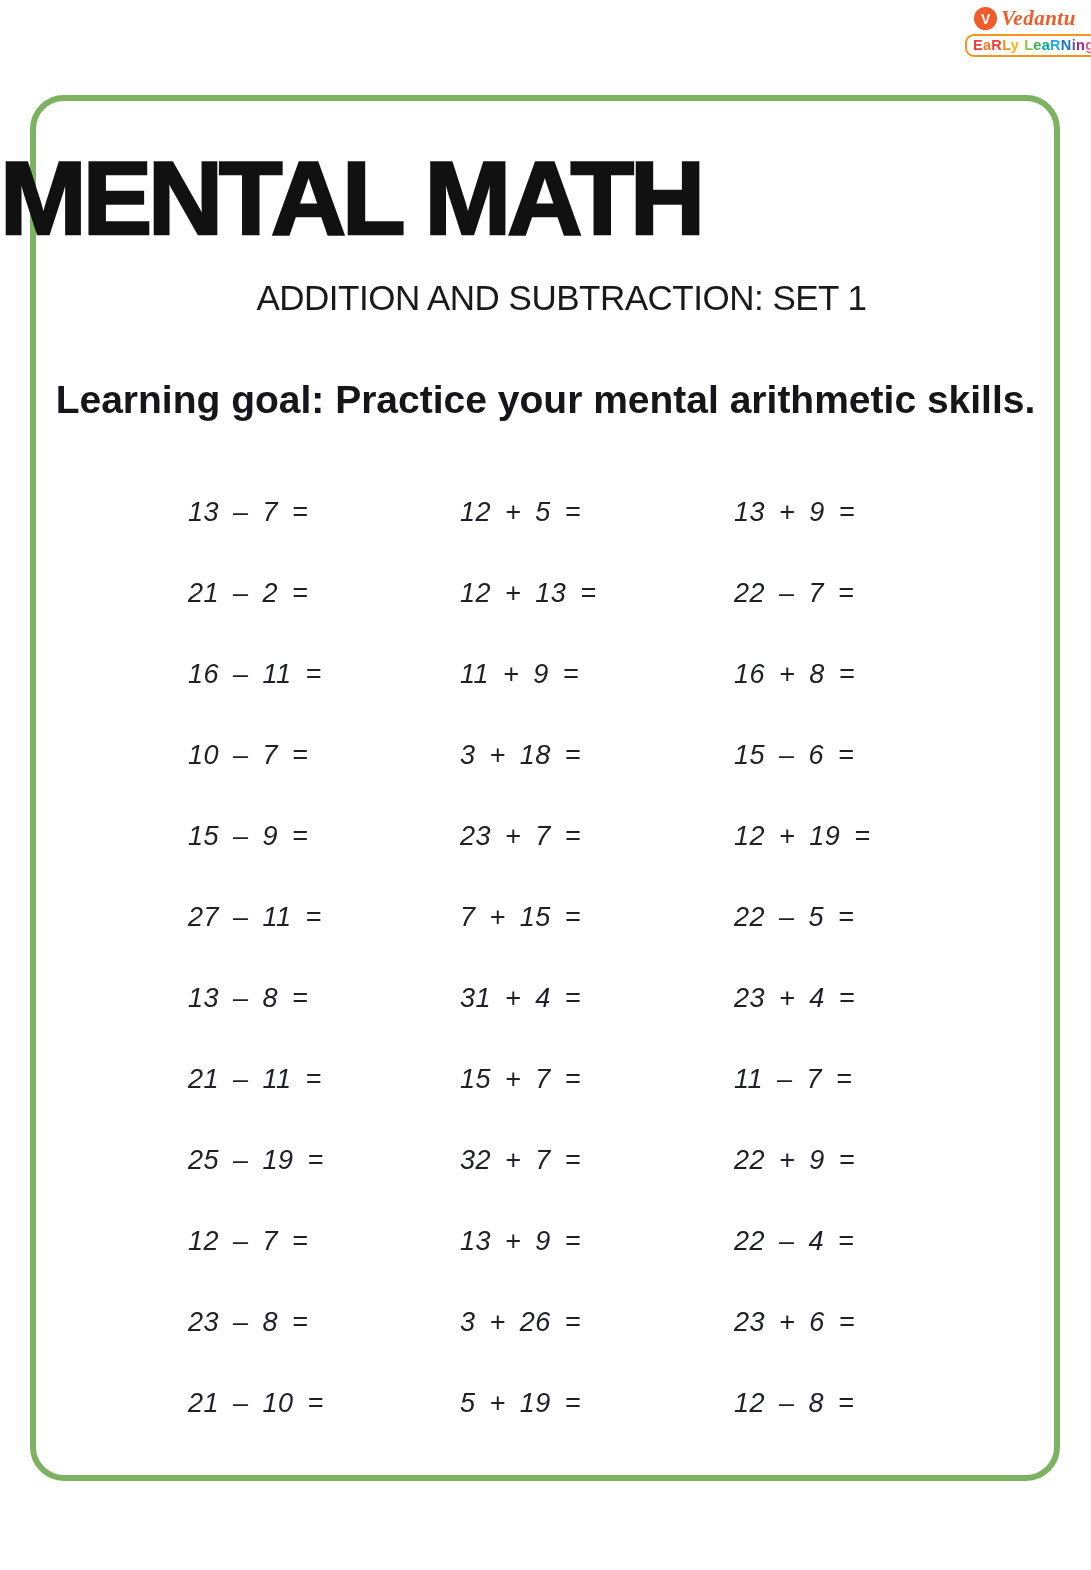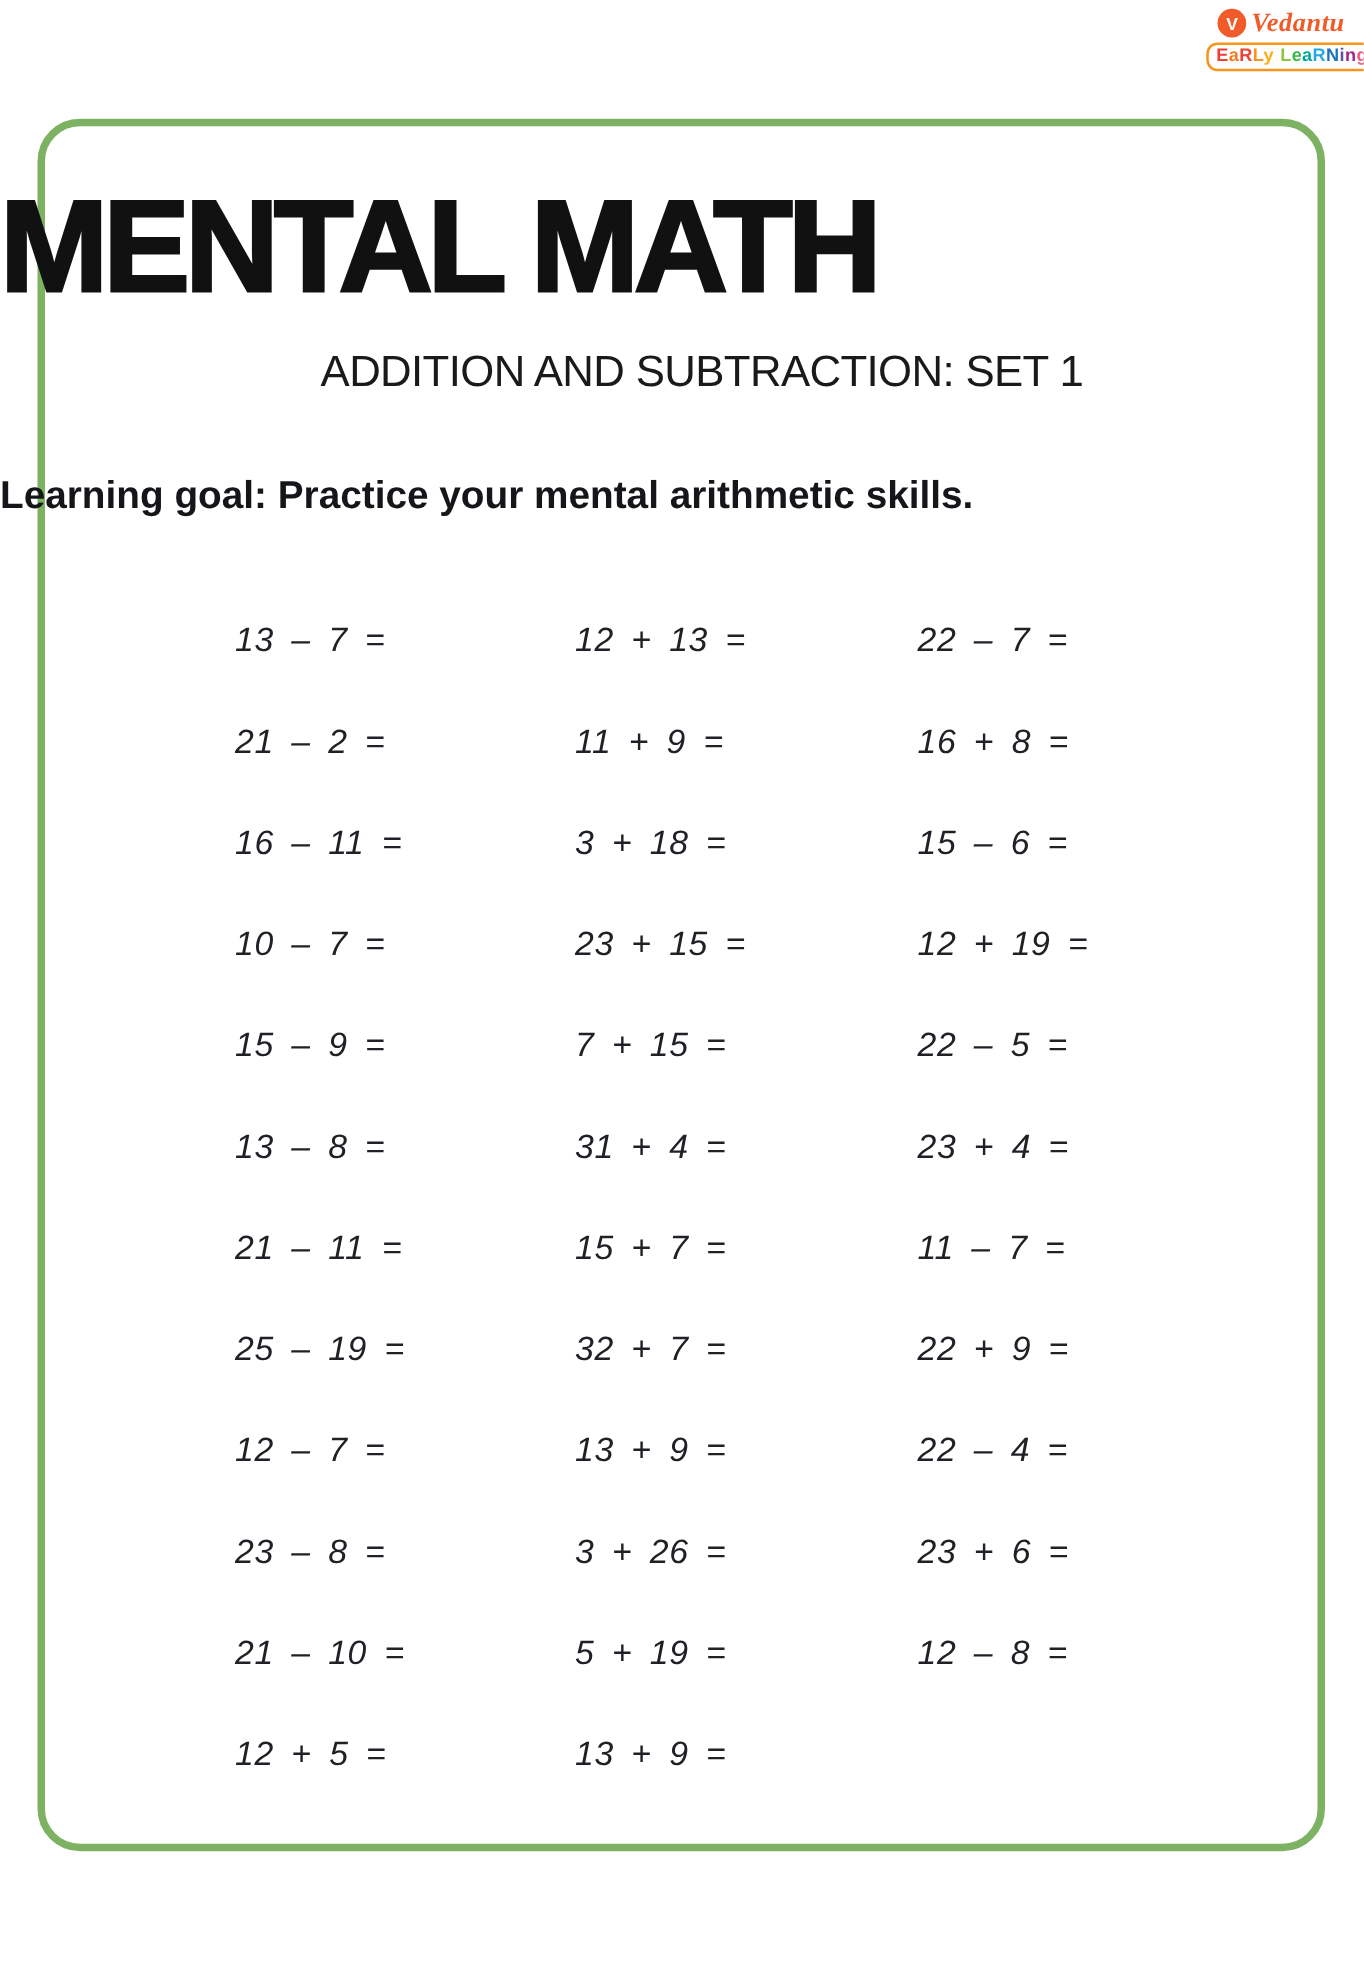--- a/index.html
+++ b/index.html
@@ -111,22 +111,22 @@
     letter-spacing: -0.5px;
     color: #1a1a1a;
     white-space: nowrap;
   }
   .goal {
     position: absolute;
     top: 378px;
     left: 0;
     width: 100%;
     margin: 0;
-    text-align: left;
-    font-size: 31px;
+    text-align: center;
+    font-size: 39px;
     font-weight: bold;
     letter-spacing: 0px;
     color: #16161a;
     white-space: nowrap;
   }
 
   
   .grid {
     position: absolute;
     left: 188px;
@@ -167,32 +167,33 @@
 <h1 class="title">MENTAL MATH</h1>
 <h2 class="subtitle">ADDITION AND SUBTRACTION: SET 1</h2>
 <p class="goal">Learning goal: Practice your mental arithmetic skills.</p>
 
 <div class="grid">
   <div class="cell">13 – 7 =</div>
   <div class="cell">21 – 2 =</div>
   <div class="cell">16 – 11 =</div>
   <div class="cell">10 – 7 =</div>
   <div class="cell">15 – 9 =</div>
+  <div class="cell">27 – 11 =</div>
   <div class="cell">13 – 8 =</div>
   <div class="cell">21 – 11 =</div>
   <div class="cell">25 – 19 =</div>
   <div class="cell">12 – 7 =</div>
   <div class="cell">23 – 8 =</div>
   <div class="cell">21 – 10 =</div>
 
   <div class="cell">12 + 5 =</div>
   <div class="cell">12 + 13 =</div>
   <div class="cell">11 + 9 =</div>
   <div class="cell">3 + 18 =</div>
-  <div class="cell">23 + 15 =</div>
+  <div class="cell">23 + 7 =</div>
   <div class="cell">7 + 15 =</div>
   <div class="cell">31 + 4 =</div>
   <div class="cell">15 + 7 =</div>
   <div class="cell">32 + 7 =</div>
   <div class="cell">13 + 9 =</div>
   <div class="cell">3 + 26 =</div>
   <div class="cell">5 + 19 =</div>
 
   <div class="cell">13 + 9 =</div>
   <div class="cell">22 – 7 =</div>

